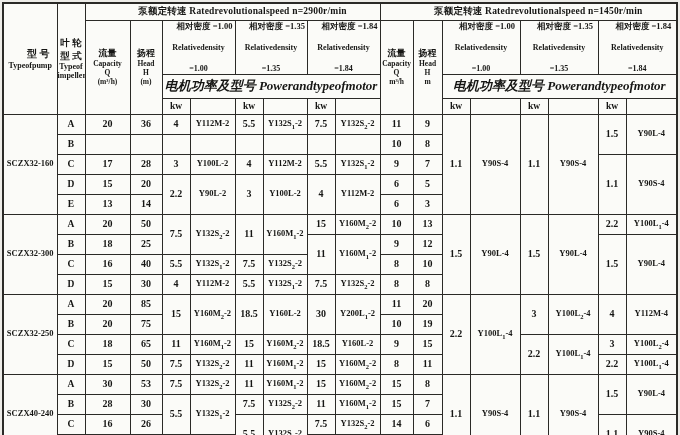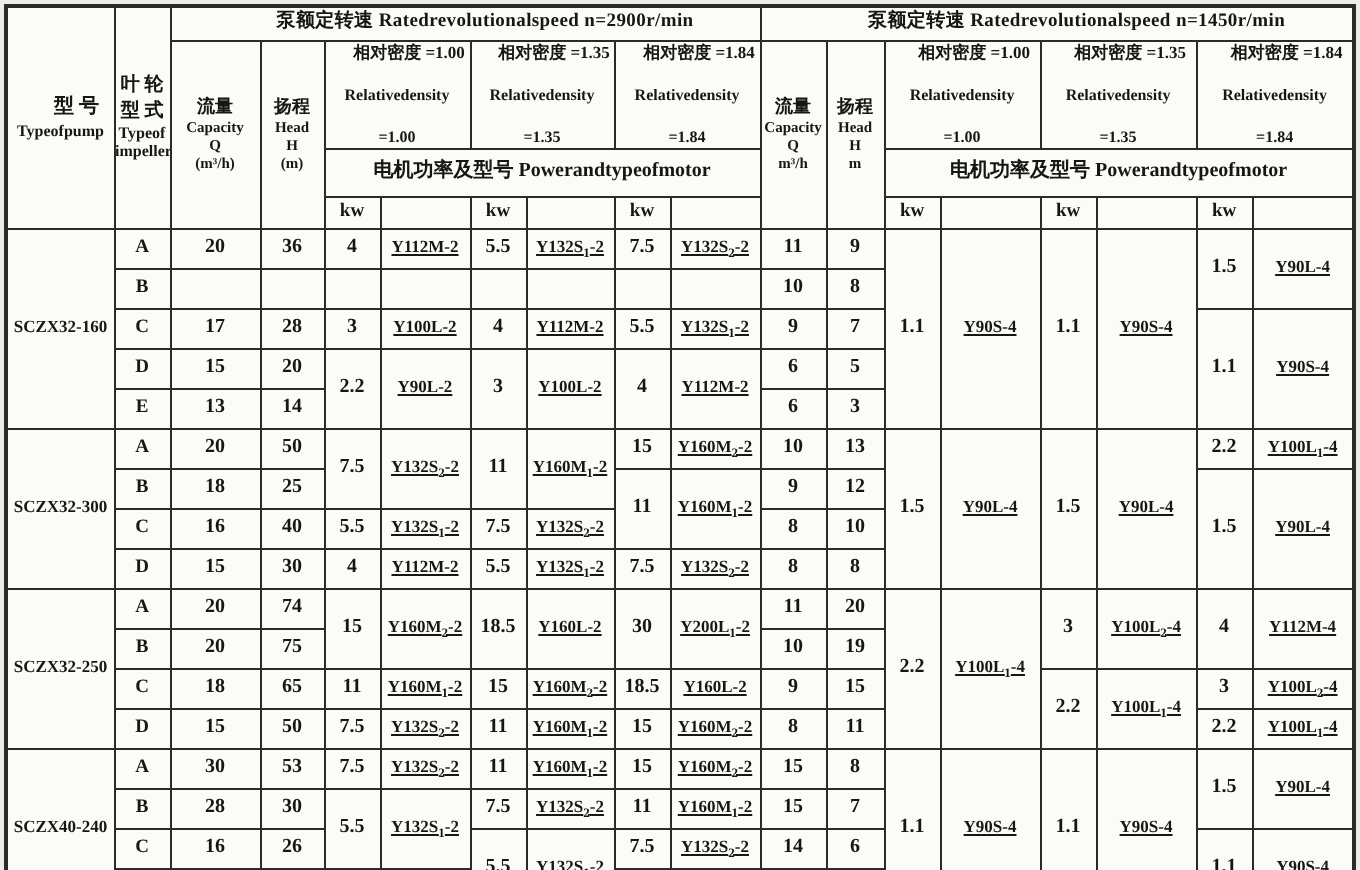--- a/index.html
+++ b/index.html
@@ -40,27 +40,27 @@
   tbody tr{height:20px}
   .h-speed{font-size:9.5px;letter-spacing:.2px;padding-left:20px;}
   .h-pump .cn{font-size:10px;line-height:1.45;padding-left:16px;}
   .h-pump .en{font-size:8px;font-family:Liberation Serif, serif;}
   .h-imp .cn{font-size:9.5px;line-height:1.3;}
   .h-imp .en{font-size:8px;line-height:1.15;}
   .h-qh .cn{font-size:9px;line-height:1.3;}
   .h-qh .en{font-size:7.5px;line-height:1.2;}
   .h-density .cn{font-size:8.5px;line-height:1.3;margin-left:12px;}
   .h-density .en{font-size:8px;line-height:1.25;margin-top:11px;}
-  .h-power{font-size:10px;}
+  .h-power{font-size:13px;font-style:italic;}
   .h-kw{font-size:9.5px;text-align:center;}
   
   td{font-size:10px;}
   td.pump{font-size:8.5px;}
   td.imp{font-size:9.5px;}
-  td.m{font-size:8.5px;text-decoration:underline;}
+  td.m{font-size:8.5px;}
   td.m sub{font-size:6.5px;line-height:0;}
 </style>
 </head>
 <body>
 
 <div class="sheet">
   <table class="spec">
     <colgroup>
       <col class="c-pump">
         <col class="c-imp">
@@ -292,21 +292,21 @@
           <td class="m">Y132S<sub>1</sub>-2</td>
           <td class="kw">7.5</td>
           <td class="m">Y132S<sub>2</sub>-2</td>
           <td class="q">8</td>
           <td class="h">8</td>
         </tr>
         <tr>
           <td rowspan="4" class="pump">SCZX32-250</td>
           <td class="imp">A</td>
           <td class="q">20</td>
-          <td class="h">74</td>
+          <td class="h">85</td>
           <td rowspan="2" class="kw">15</td>
           <td rowspan="2" class="m">Y160M<sub>2</sub>-2</td>
           <td rowspan="2" class="kw">18.5</td>
           <td rowspan="2" class="m">Y160L-2</td>
           <td rowspan="2" class="kw">30</td>
           <td rowspan="2" class="m">Y200L<sub>1</sub>-2</td>
           <td class="q">11</td>
           <td class="h">20</td>
           <td rowspan="4" class="kw">2.2</td>
           <td rowspan="4" class="m">Y100L<sub>1</sub>-4</td>

